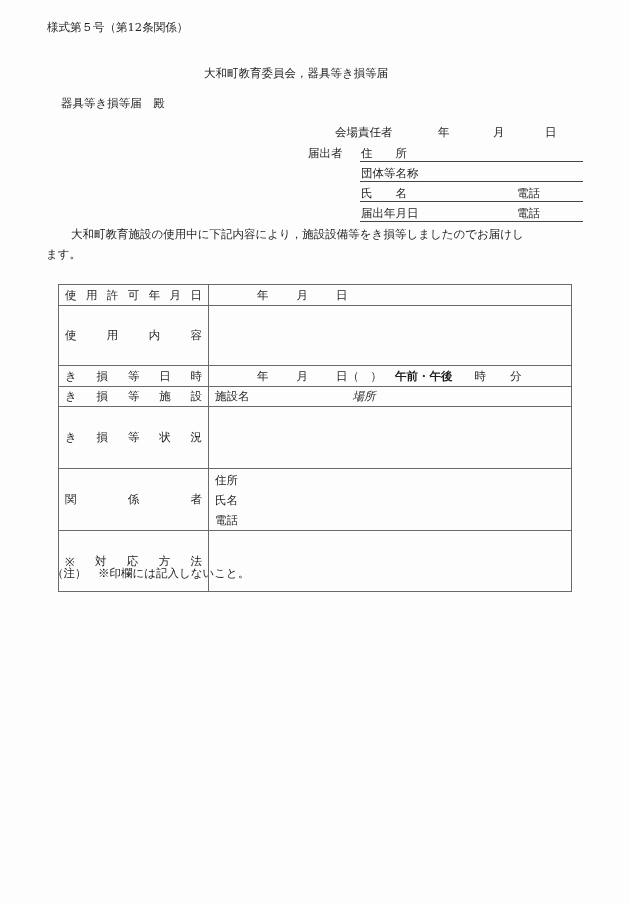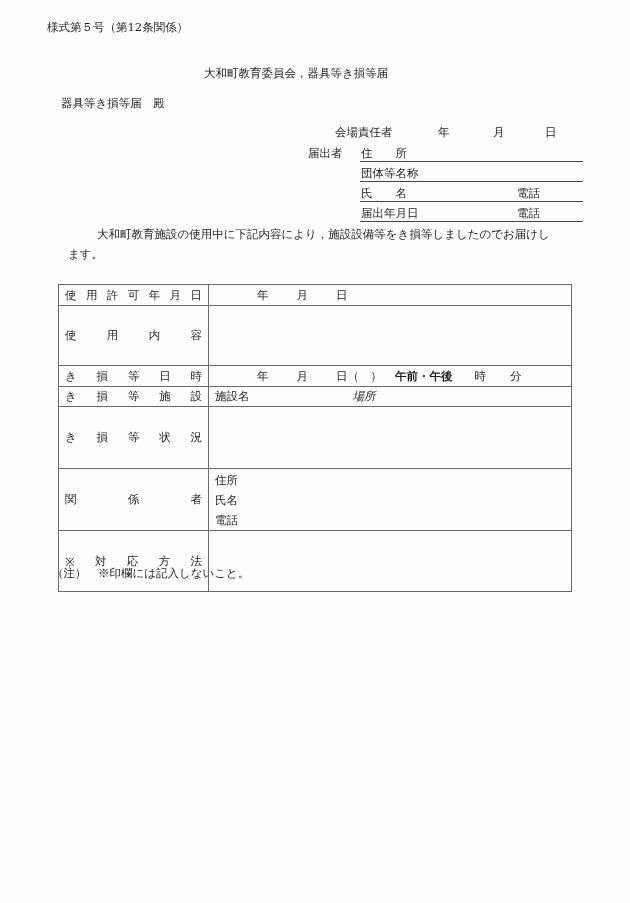--- a/index.html
+++ b/index.html
@@ -44,22 +44,22 @@
 <div class="ul" style="left:360px;top:181px;width:223px;"></div>
 
 <div class="abs" style="left:361px;top:186px;text-align:center;">氏　　名</div>
 <div class="abs" style="left:517px;top:186px;">電話</div>
 <div class="ul" style="left:360px;top:201px;width:223px;"></div>
 
 <div class="abs" style="left:361px;top:206px;">届出年月日</div>
 <div class="abs" style="left:517px;top:206px;">電話</div>
 <div class="ul" style="left:360px;top:221px;width:223px;"></div>
 
-<div class="abs" style="left:71px;top:227px;margin-left:26px;">大和町教育施設の使用中に下記内容により，施設設備等をき損等しましたのでお届けし</div>
-<div class="abs" style="left:68px;top:247px;">ます。</div>
+<div class="abs" style="left:71px;top:227px;">大和町教育施設の使用中に下記内容により，施設設備等をき損等しましたのでお届けし</div>
+<div class="abs" style="left:46px;top:247px;">ます。</div>
 
 <table class="form">
   <tbody>
       <tr style="height:21px;">
     <td class="lbl">
       <div class="spread">
         <span>使</span>
         <span>用</span>
         <span>許</span>
         <span>可</span>

